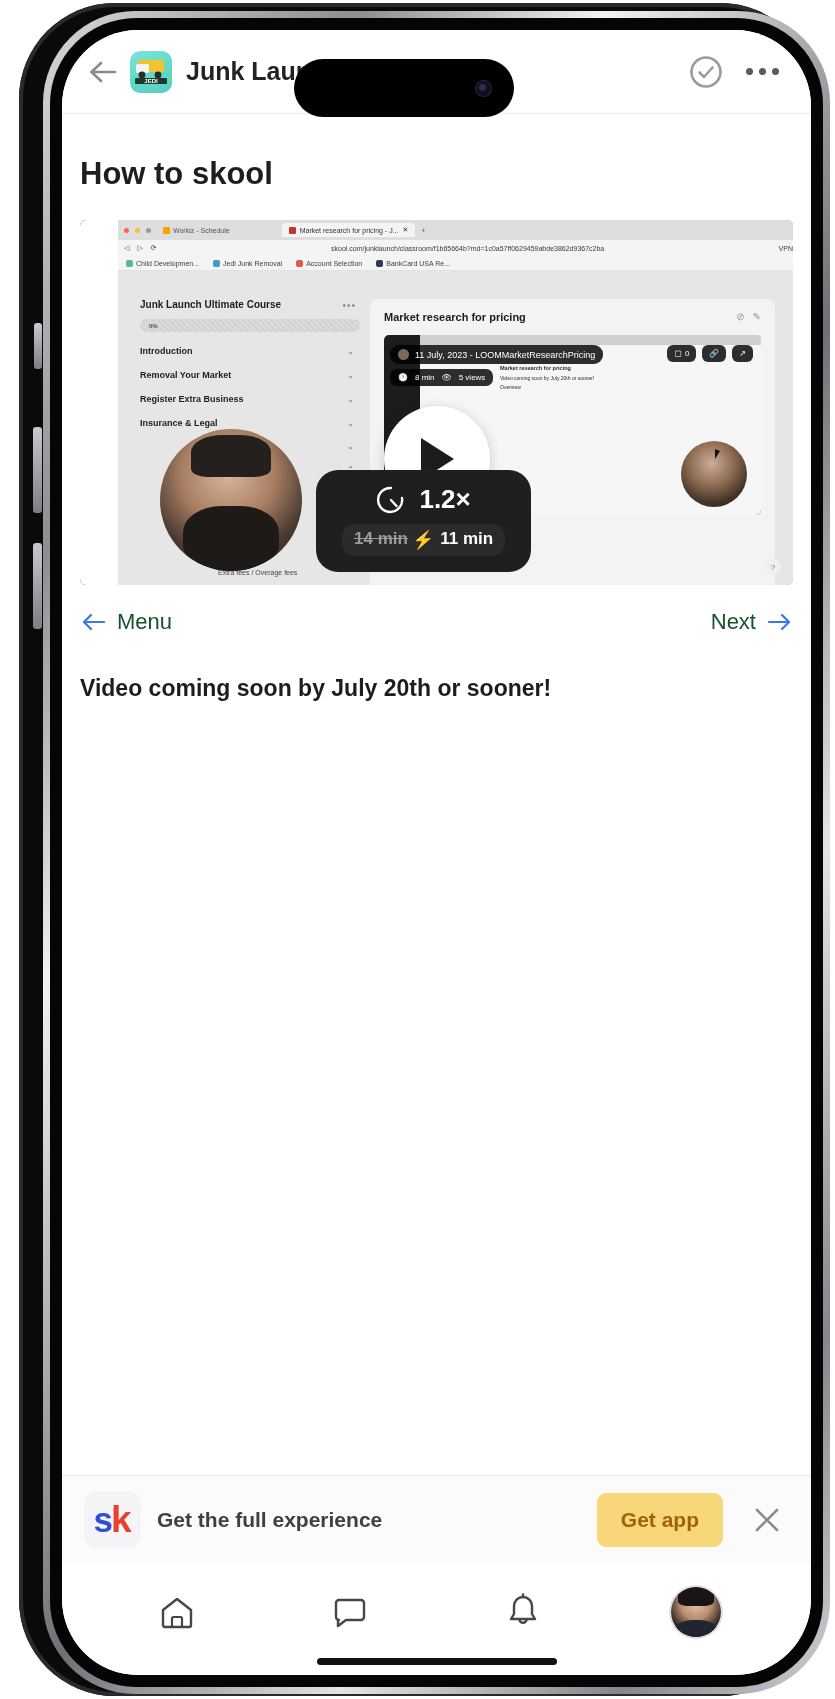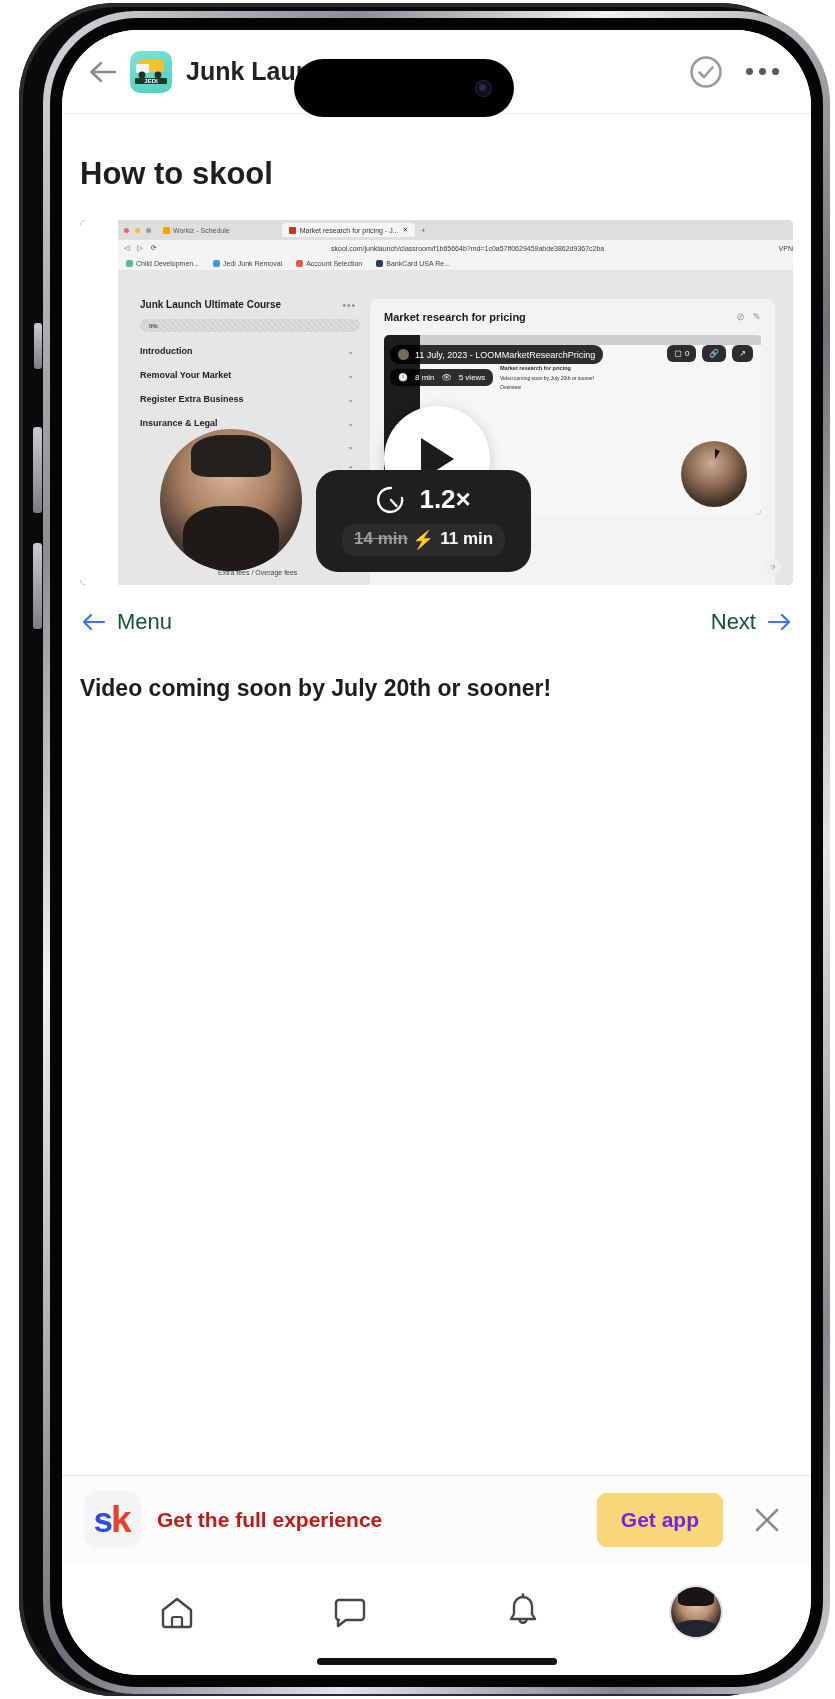--- a/index.html
+++ b/index.html
@@ -398,28 +398,28 @@
   #sk-logo {
     width: 57px; height: 57px;
     border-radius: 14px;
     background: #f4f4f6;
     display: flex; align-items: center; justify-content: center;
     flex: 0 0 auto;
   }
   #sk-s { color: #2f4fd4; font-size: 35px; font-weight: bold; }
   #sk-k { color: #e8412e; font-size: 37px; font-weight: bold; margin-left: -2px; }
   #banner-text {
-    font-size: 21px; font-weight: bold; color: #b91c1c;
+    font-size: 21px; font-weight: bold; color: #404040;
     flex: 1 1 auto;
   }
   #get-app-button {
     background: #f8d77a;
     border-radius: 9px;
     padding: 15px 24px;
-    font-size: 21px; font-weight: bold; color: #6d28d9;
+    font-size: 21px; font-weight: bold; color: #a16207;
     flex: 0 0 auto;
   }
   #banner-close {
     width: 44px; height: 44px;
     display: flex; align-items: center; justify-content: center;
     flex: 0 0 auto;
     margin-left: 6px;
   }
 
   

